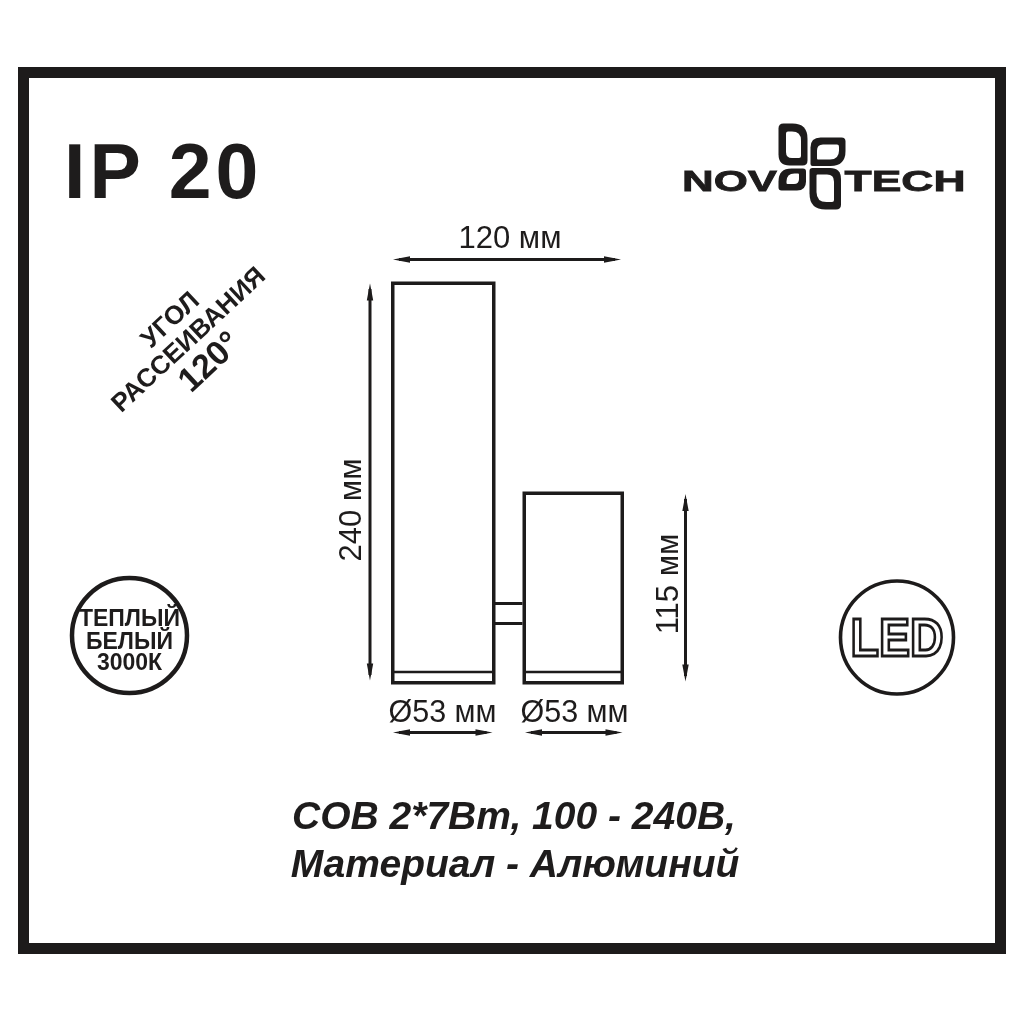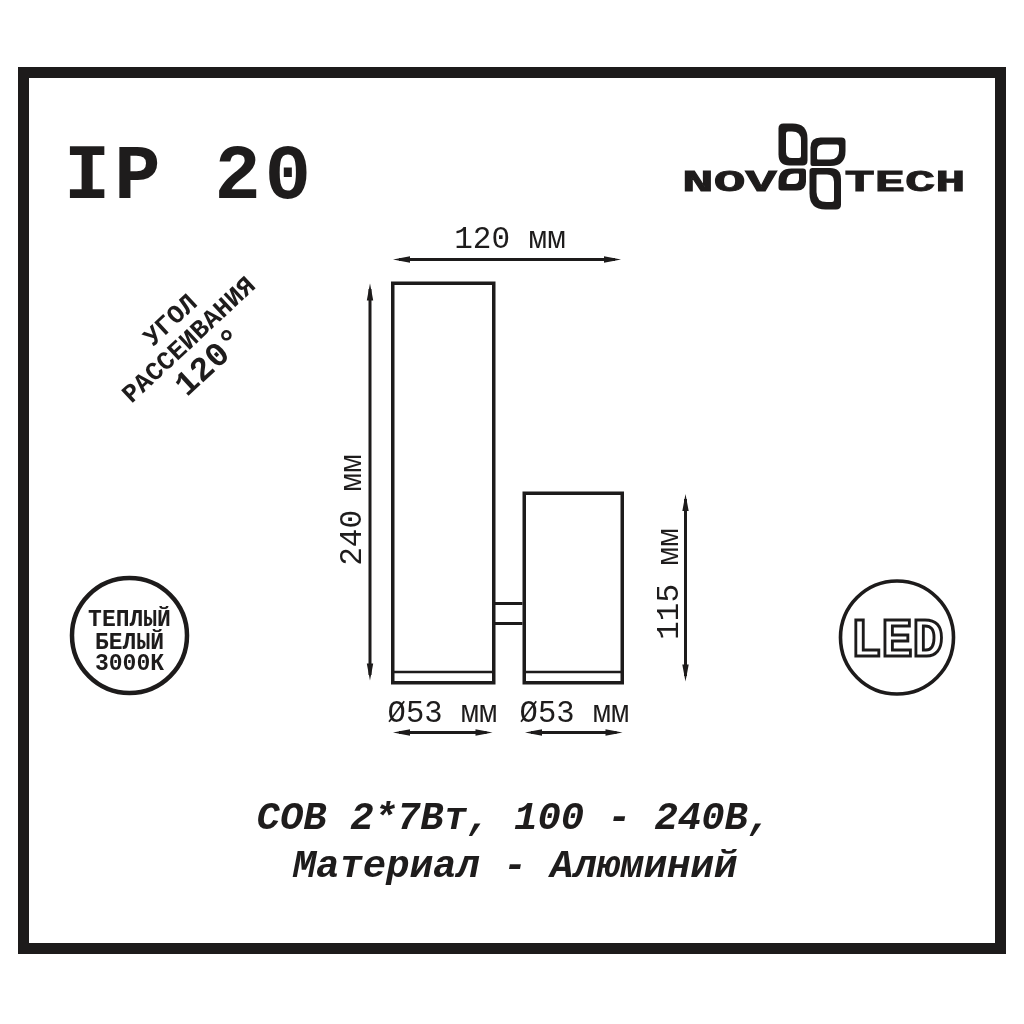--- a/index.html
+++ b/index.html
@@ -1,17 +1,17 @@
 <!DOCTYPE html>
 <html><head>
 <meta charset="utf-8">
 <style>
   html,body{margin:0;padding:0;background:#fff;}
   .page{position:relative;width:1024px;height:1024px;background:#f0abfc;overflow:hidden;
-        font-family:Liberation Mono, monospace;}
+        font-family:Liberation Sans, sans-serif;}
   svg{position:absolute;left:0;top:0;}
 </style>
 </head>
 <body>
 <div class="page">
 <svg width="1024" height="1024" viewBox="0 0 1024 1024" fill="#1e1c1c">
 
   <rect x="0" y="0" width="1024" height="1024" fill="#ffffff"></rect>
 
   <rect x="23.5" y="72.5" width="977" height="876" fill="none" stroke="#1d1b1b" stroke-width="11"></rect>

